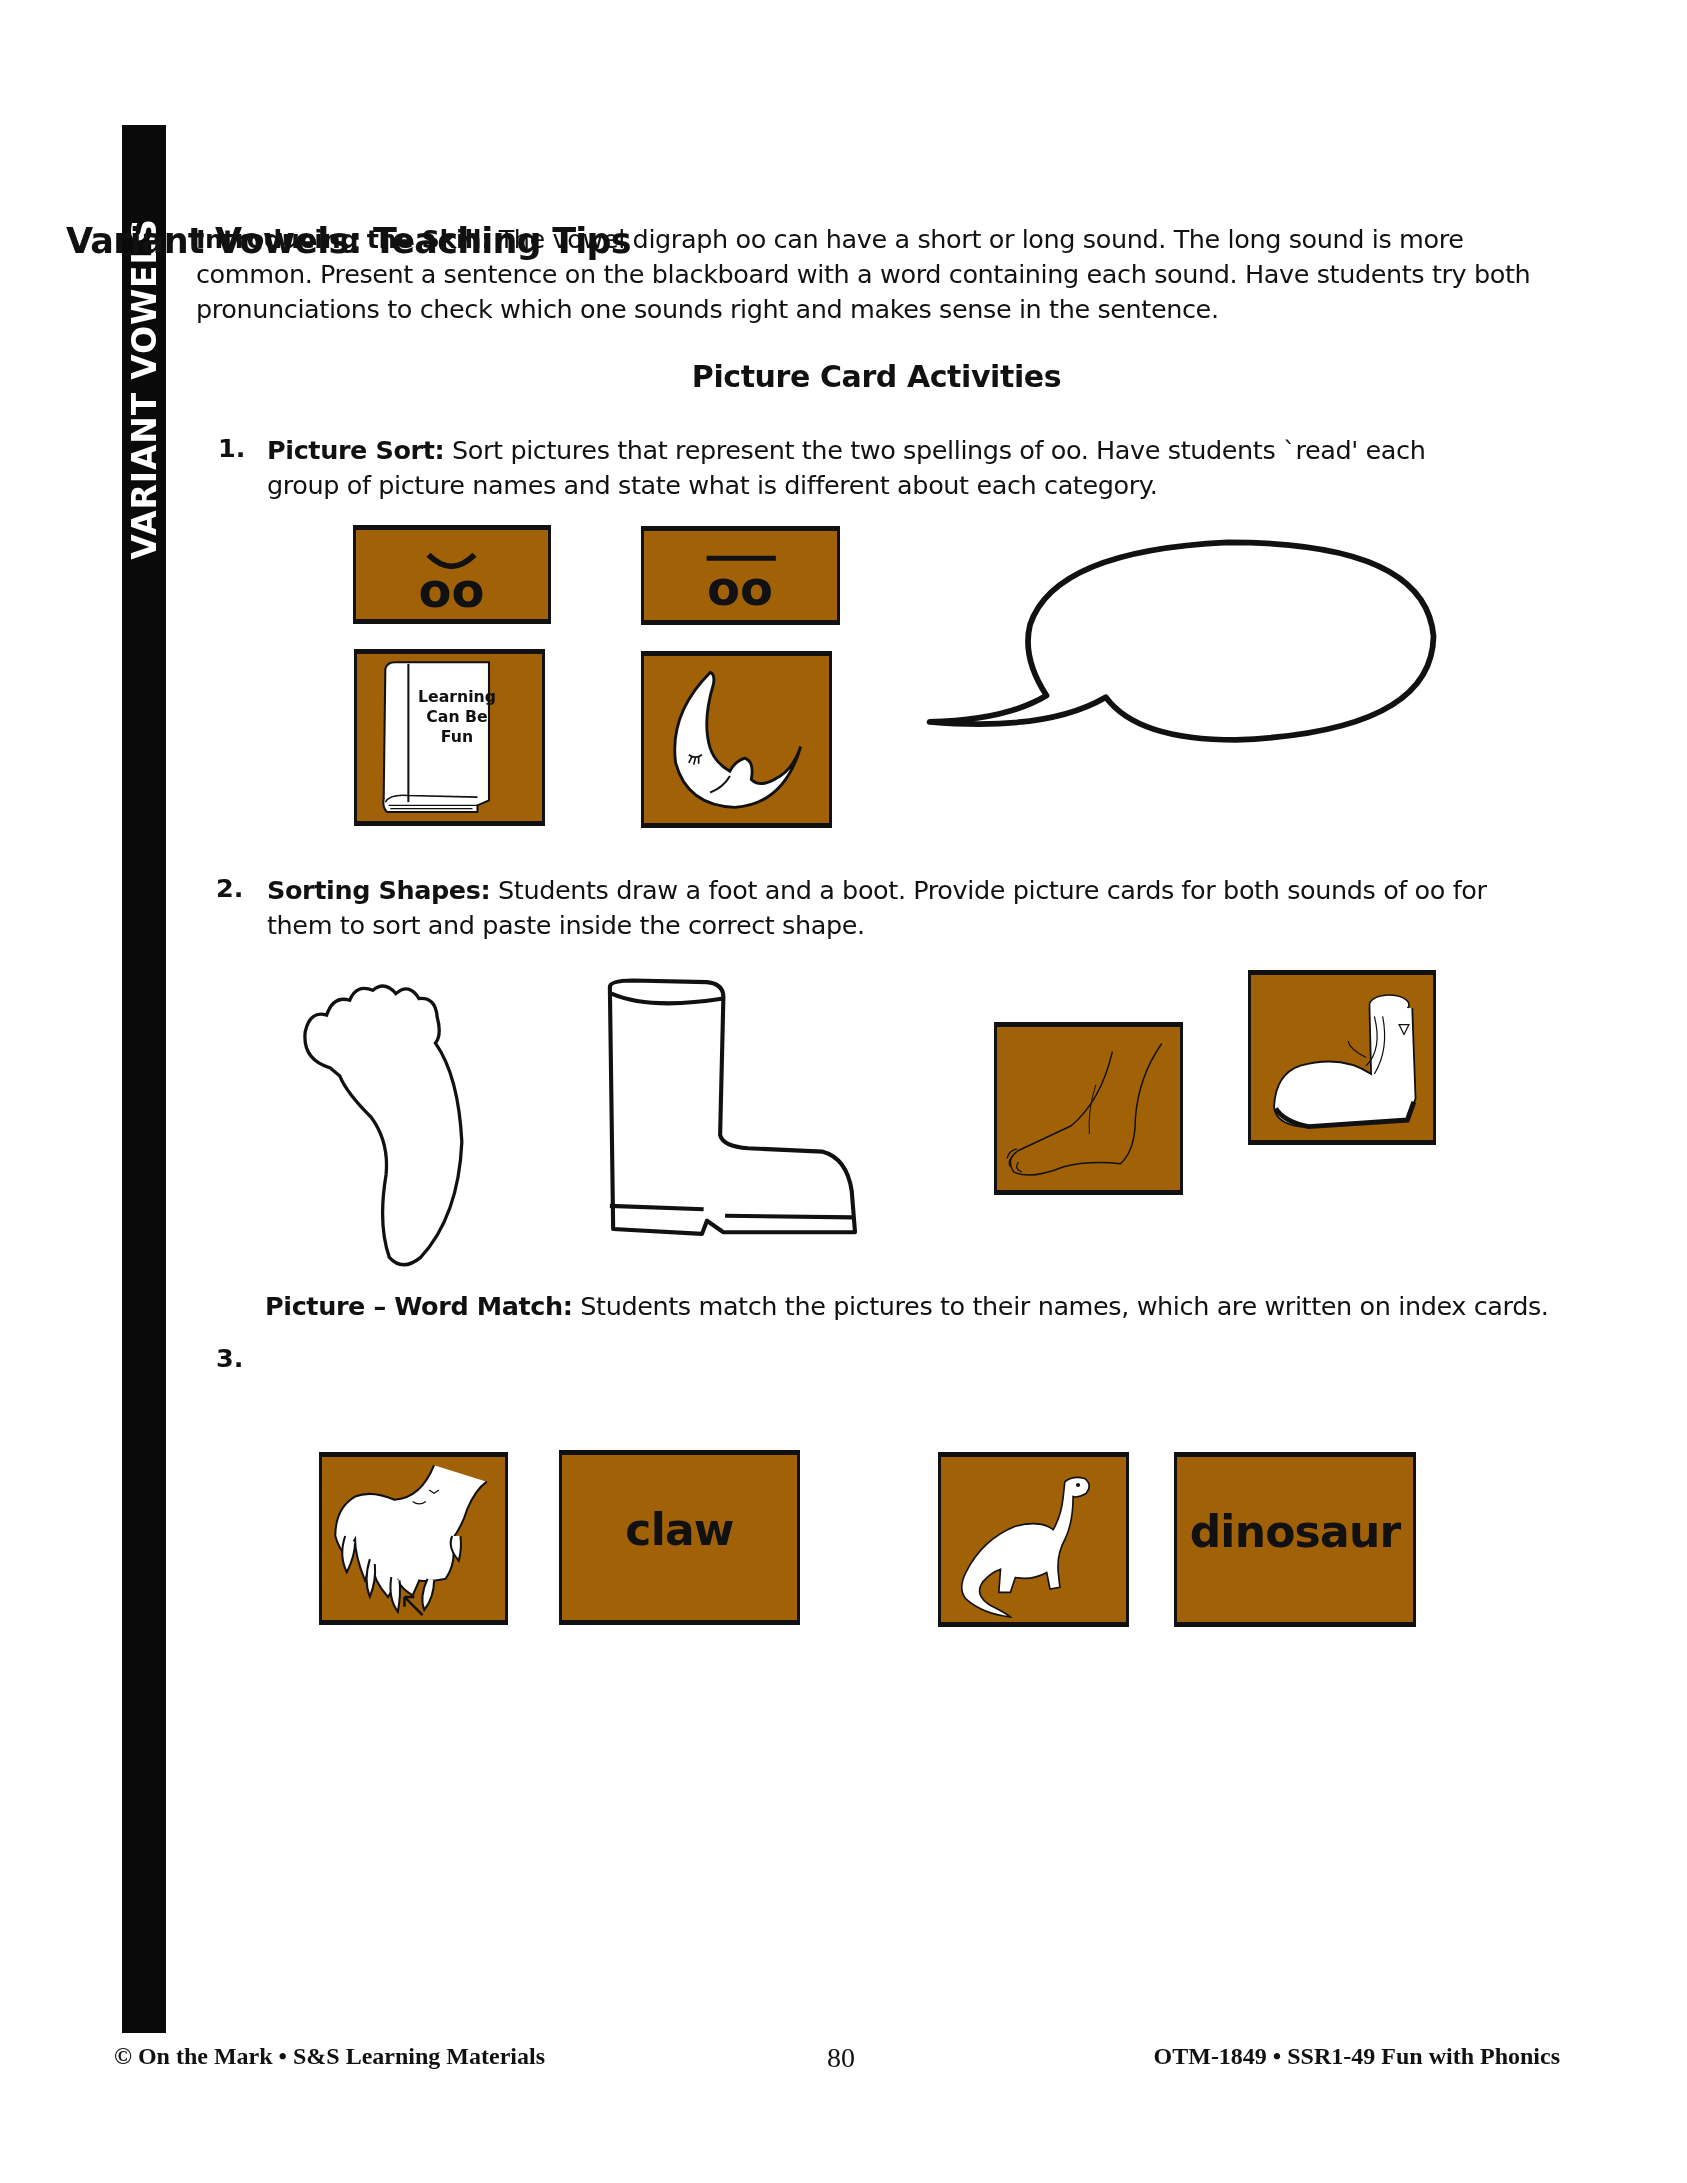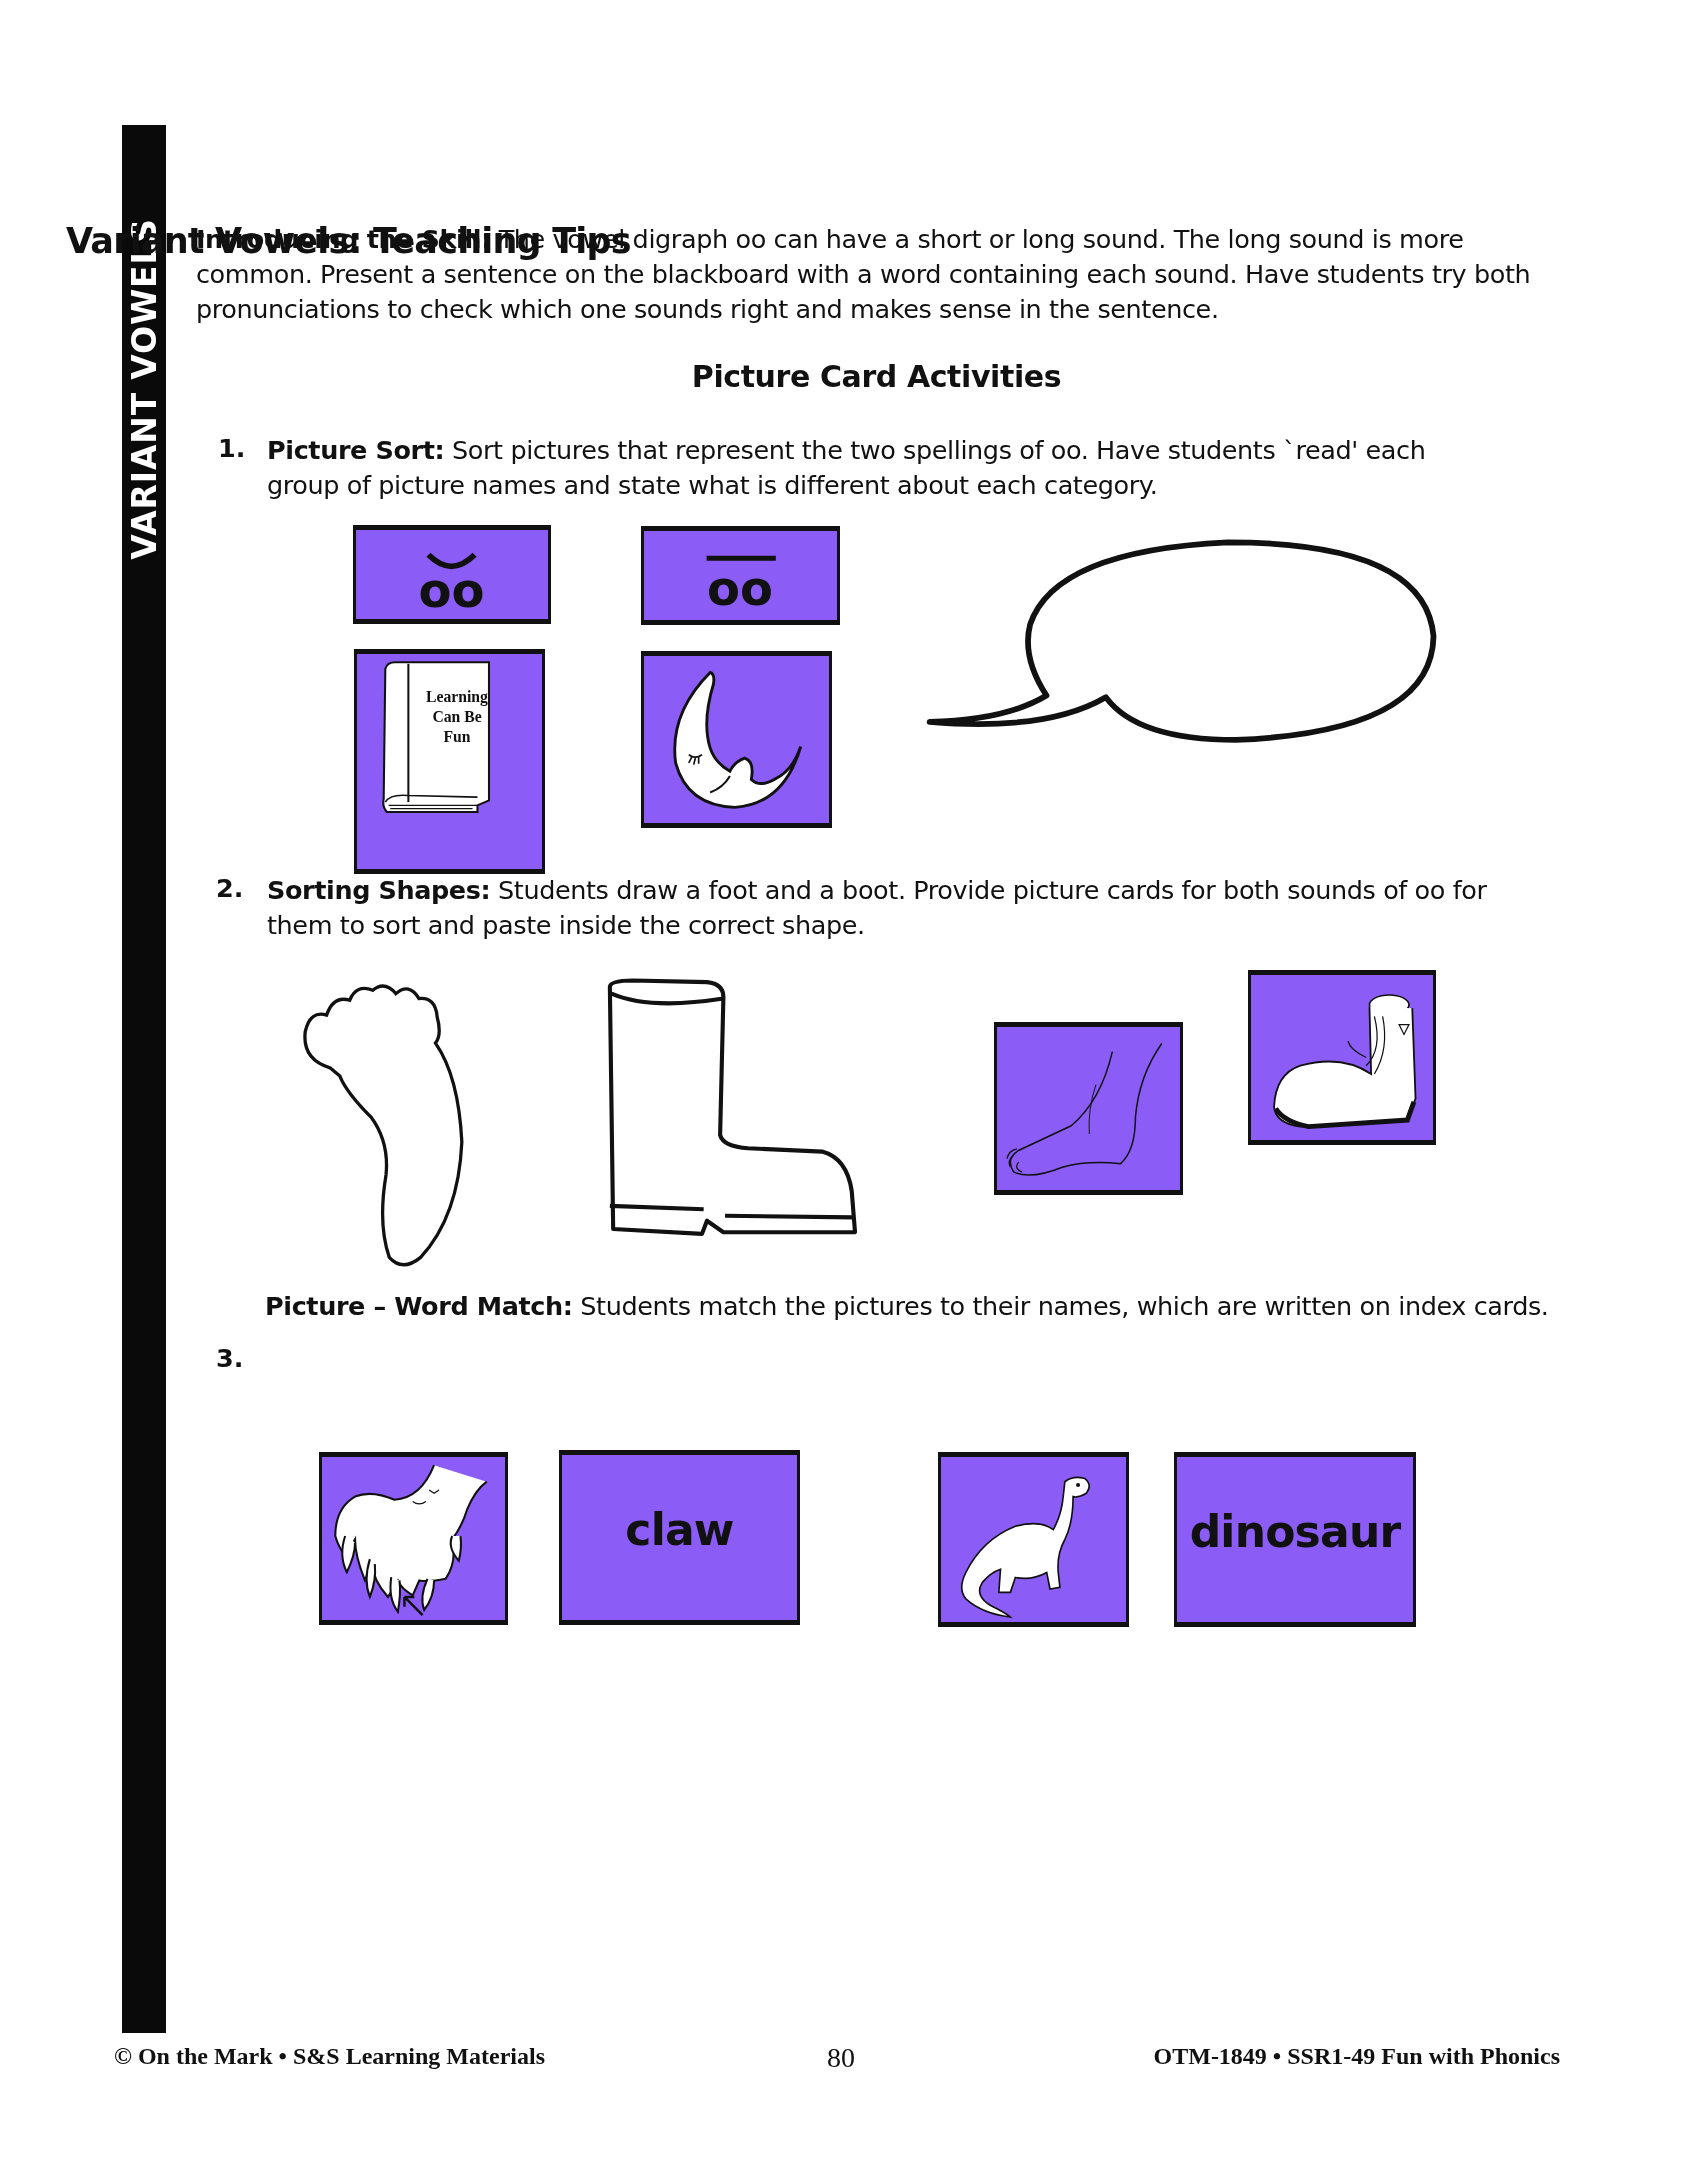--- a/index.html
+++ b/index.html
@@ -6,21 +6,21 @@
   body { width:1687px; height:2183px; position:relative; overflow:hidden; color:#111; font-family:"DejaVu Sans", sans-serif; }
   .abs { position:absolute; }
   .sidebar { left:122px; top:125px; width:44px; height:1908px; background:#0a0a0a; }
   .sidebar-text { position:absolute; left:22px; top:264px; transform:translate(-50%,-50%) rotate(-90deg); white-space:nowrap; color:#fff; font-weight:bold; font-size:33px; letter-spacing:0.8px; font-family:"DejaVu Sans", sans-serif; }
   .title { left:0; width:1687px; top:221px; text-align:left; font-size:35px; font-weight:bold; letter-spacing:-0.8px; padding-left:66px; box-sizing:border-box; }
   .para { font-size:25.5px; line-height:35px; letter-spacing:-0.4px; }
   .para b { font-weight:bold; }
   .intro { left:196px; top:222px; width:1368px; }
   .subtitle { left:0; width:1687px; top:359px; text-align:center; font-size:30px; font-weight:bold; padding-left:66px; box-sizing:border-box; letter-spacing:-0.4px; }
   .item-num { font-size:25.5px; font-weight:bold; }
-  .card { border:3.3px solid #111; border-top-width:5px; border-bottom-width:5px; background:#8b5cf6; box-sizing:border-box; }
+  .card { border:3.3px solid #111; border-top-width:5px; border-bottom-width:5px; background:#a16207; box-sizing:border-box; }
   .card-word { display:flex; align-items:flex-start; justify-content:center; font-weight:bold; font-size:44px; letter-spacing:-0.8px; padding-top:49px; box-sizing:border-box; }
   .oo { font-size:48px; font-weight:bold; text-align:center; line-height:1; }
   .bubble-text { font-family:"Liberation Serif", serif; font-weight:bold; font-size:41px; line-height:54px; text-align:center; }
   .footer { top:2043px; font-family:"Liberation Serif", serif; font-weight:bold; font-size:24px; }
   .footer-page { top:2042px; font-family:"Liberation Serif", serif; font-size:28px; }
   svg { display:block; }
 </style>
 </head>
 <body>
 
@@ -48,21 +48,21 @@
   <div class="abs oo" style="left:0; width:191px; top:36px;">oo</div>
 </div>
 
 <div class="abs card" style="left:641px; top:526px; width:199px; height:99px;">
   <svg width="192" height="89" style="position:absolute;left:0;top:0;" viewBox="0 0 233 108">
     <line x1="76" y1="33" x2="160" y2="33" stroke="#111" stroke-width="6"></line>
   </svg>
   <div class="abs oo" style="left:0; width:192px; top:33px;">oo</div>
 </div>
 
-<div class="abs card" style="left:354px; top:649px; width:191px; height:225px;font-family:Liberation Serif, serif;">
+<div class="abs card" style="left:354px; top:649px; width:191px; height:177px;">
   <svg width="185" height="167" viewBox="0 0 224 203" style="position:absolute;left:0;top:0;">
     <path d="M34 18 Q36 10 46 10 L160 10 L160 178 L146 184 L146 192 L36 192 Q30 186 32 176 Z" fill="#fff" stroke="#111" stroke-width="2.5"></path>
     <line x1="62" y1="12" x2="62" y2="180" stroke="#111" stroke-width="2.5"></line>
     <path d="M34 180 Q40 170 62 172 L146 174" stroke="#111" stroke-width="2" fill="none"></path>
     <path d="M38 184 L146 184 M40 188 L140 188" stroke="#111" stroke-width="1.5"></path>
   </svg>
   <div class="abs" style="left:59px; top:33px; width:82px; text-align:center; font-weight:bold; font-size:15.7px; line-height:20px;">
     <div>Learning</div>
     <div>Can Be</div>
     <div>Fun</div>

